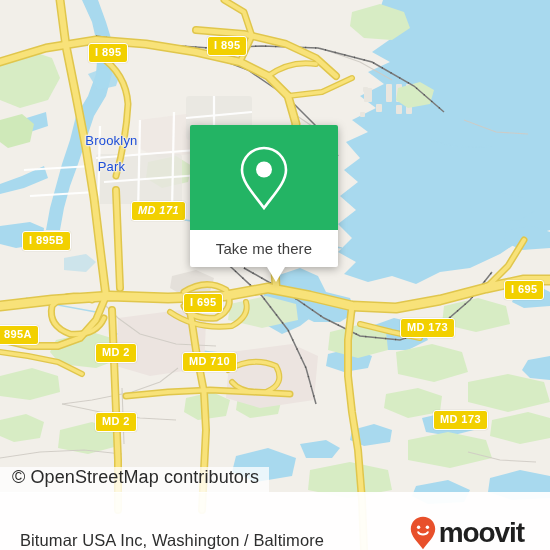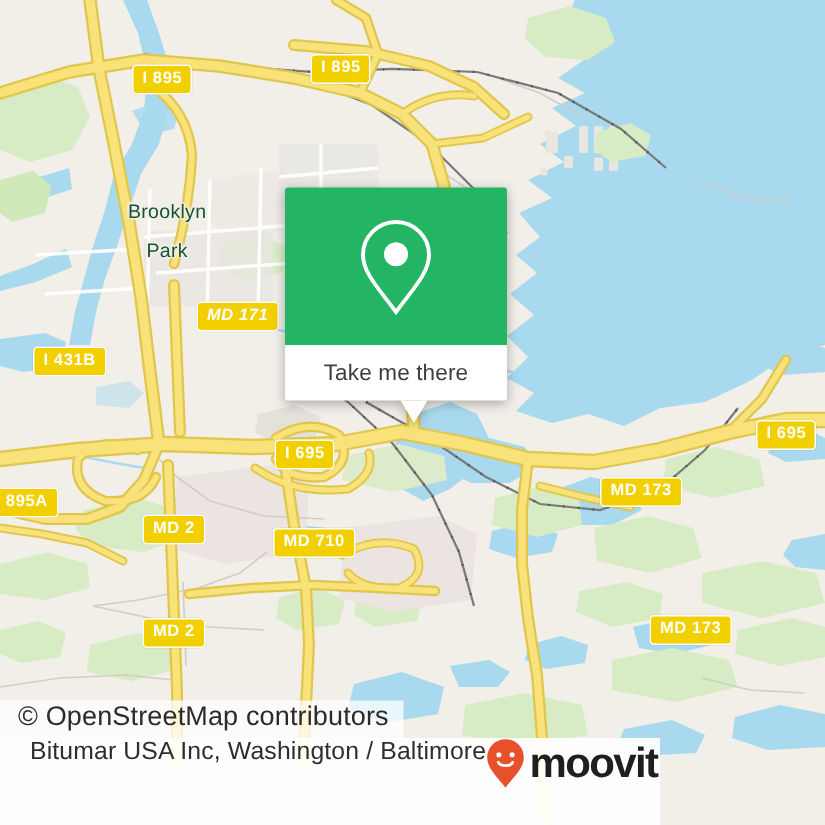--- a/index.html
+++ b/index.html
@@ -9,21 +9,21 @@
     background:#f2efe9;
   }
   #app{position:relative;width:550px;height:550px;overflow:hidden;background:#f2efe9;}
 
   
   #map{position:absolute;left:0;top:0;width:550px;height:550px;overflow:hidden;background:#f2efe9;}
   #map svg{position:absolute;left:0;top:0;display:block;}
 
   .place-label{
     position:absolute;
-    color:#14532d;
+    color:#1d4ed8;
     font-size:13px;
     font-weight:400;
     text-align:center;
     line-height:13px;
     letter-spacing:.2px;
     text-shadow:
       1px 0 1.5px #f2efe9, -1px 0 1.5px #f2efe9,
       0 1px 1.5px #f2efe9, 0 -1px 1.5px #f2efe9,
       1px 1px 1.5px #f2efe9, -1px -1px 1.5px #f2efe9;
     white-space:pre;
@@ -89,23 +89,23 @@
     background:rgba(255,255,255,.76);
     color:#2b2b2b;
     font-size:18px;
     letter-spacing:.1px;
     white-space:nowrap;
   }
 
   
   #footer{
     position:absolute;
-    left:0;top:492px;width:440px;height:58px;
+    left:0;top:492px;width:550px;height:58px;
     background:rgba(255,255,255,.94);
-    display:flex;align-items:flex-start;
+    display:flex;align-items:flex-end;
     box-sizing:border-box;
     padding:0 26px 0 20px;
   }
   #footer-title{
     color:#2e2e2e;
     font-size:16.5px;
     letter-spacing:.1px;
     white-space:nowrap;
     flex:1 1 auto;
   }
@@ -334,21 +334,21 @@
     </svg>
 
     <div class="place-label" style="left:60px;top:121px;width:80px;">
       <span>Brooklyn</span><br>
       <span>Park</span>
     </div>
 
     <div class="shield" style="left:88px;top:43px;">I 895</div>
     <div class="shield" style="left:207px;top:36px;">I 895</div>
     <div class="shield" style="left:131px;top:201px;font-style:italic;">MD 171</div>
-    <div class="shield" style="left:22px;top:231px;">I 431B</div>
+    <div class="shield" style="left:22px;top:231px;">I 895B</div>
     <div class="shield" style="left:183px;top:293px;">I 695</div>
     <div class="shield" style="left:504px;top:280px;">I 695</div>
     <div class="shield" style="left:-10px;top:325px;">I 895A</div>
     <div class="shield" style="left:400px;top:318px;">MD 173</div>
     <div class="shield" style="left:95px;top:343px;">MD 2</div>
     <div class="shield" style="left:182px;top:352px;">MD 710</div>
     <div class="shield" style="left:95px;top:412px;">MD 2</div>
     <div class="shield" style="left:433px;top:410px;">MD 173</div>
   </div>
 

